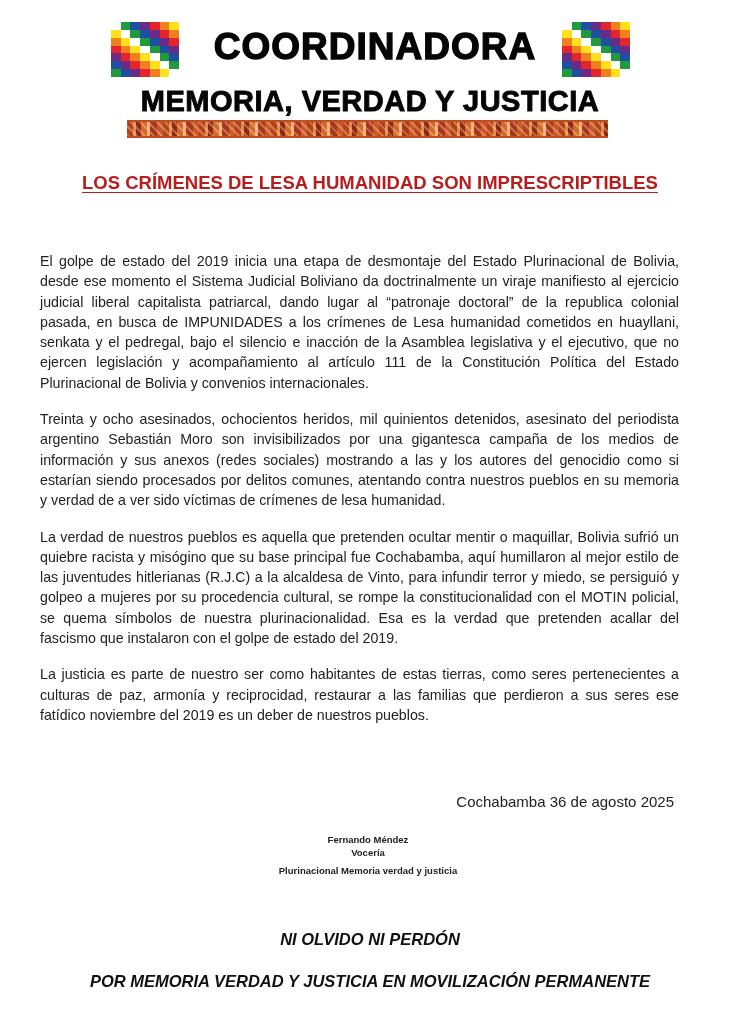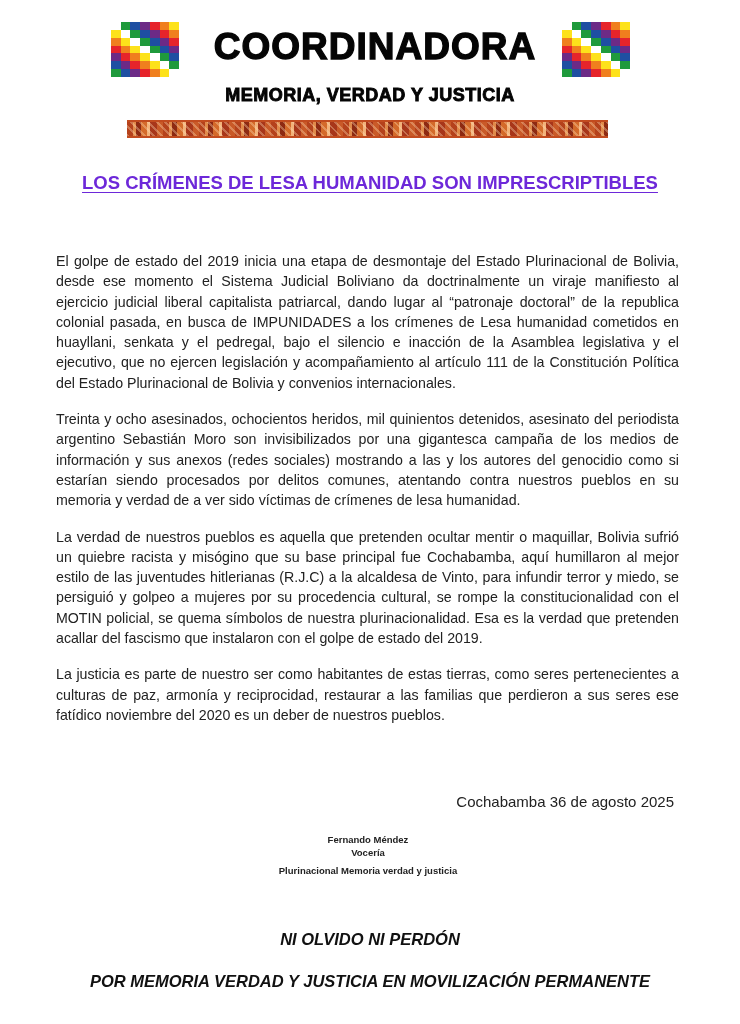--- a/index.html
+++ b/index.html
@@ -3,28 +3,28 @@
 <meta charset="utf-8">
 <style>
   html, body { margin: 0; padding: 0; background: #ffffff; }
   body { width: 740px; height: 1024px; position: relative; overflow: hidden; font-family: "Liberation Sans", sans-serif; color: #1a1a1a; }
   .header { position: absolute; left: 0; top: 0; width: 664px; height: 145px; }
   .flag { position: absolute; width: 68px; height: 55px; display: grid; grid-template-columns: repeat(7, 1fr); grid-template-rows: repeat(7, 1fr); }
   .flag div { width: 100%; height: 100%; }
   .flag-left { left: 111px; top: 22px; }
   .flag-right { left: 562px; top: 22px; }
   .brand-title { position: absolute; left: 190px; top: 26px; width: 370px; text-align: center; font-family: "Liberation Sans", sans-serif; font-weight: 900; font-size: 37px; letter-spacing: 1px; color: #050505; -webkit-text-stroke: 1.3px #050505; }
-  .brand-sub { position: absolute; left: 100px; top: 85px; width: 540px; text-align: center; font-weight: 900; font-size: 18px; letter-spacing: 0.5px; color: #050505; -webkit-text-stroke: 0.9px #050505; }
+  .brand-sub { position: absolute; left: 100px; top: 85px; width: 540px; text-align: center; font-weight: 900; font-size: 29px; letter-spacing: 0.5px; color: #050505; -webkit-text-stroke: 0.9px #050505; }
   .band { position: absolute; left: 127px; top: 120px; width: 481px; height: 14px; background:
       repeating-linear-gradient(90deg, #b5421c 0 6px, #e08a4a 6px 9px, #8e2a12 9px 14px, #d46a2a 14px 20px, #f2b27a 20px 23px, #a8361a 23px 30px, #c95a28 30px 36px);
     border-top: 2px solid #c24b1f; border-bottom: 2px solid #c24b1f; }
   .band::after { content: ""; position: absolute; inset: 0; background: repeating-linear-gradient(45deg, rgba(255,220,180,0.35) 0 2px, transparent 2px 6px); }
-  .doc-title { position: absolute; left: 40px; top: 172px; width: 660px; text-align: center; font-weight: bold; font-size: 18.5px; text-decoration: underline; text-underline-offset: 3px; color: #6d28d9; }
+  .doc-title { position: absolute; left: 40px; top: 172px; width: 660px; text-align: center; font-weight: bold; font-size: 18.5px; text-decoration: underline; text-underline-offset: 3px; color: #b91c1c; }
   .body { position: absolute; left: 40px; top: 251px; width: 639px; font-size: 14.2px; line-height: 20.3px; text-align: justify; color: #222; }
-  .body p { margin: 0 0 16px 16px; }
+  .body p { margin: 0 0 16px 0; }
   .place-date { position: absolute; left: 440px; top: 793px; width: 234px; text-align: right; font-size: 15px; color: #222; }
   .signature { position: absolute; left: 250px; top: 834px; width: 236px; text-align: center; font-size: 9.5px; font-weight: bold; color: #222; line-height: 12.5px; }
   .signature .org { margin-top: 6px; display: block; }
   .slogan1 { position: absolute; left: 40px; top: 930px; width: 660px; text-align: center; font-size: 16.5px; font-weight: bold; font-style: italic; color: #111; }
   .slogan2 { position: absolute; left: 40px; top: 972px; width: 660px; text-align: center; font-size: 16.5px; font-weight: bold; font-style: italic; color: #111; }
 </style>
 </head>
 <body>
 
 <div class="header">
@@ -134,21 +134,21 @@
   <div class="brand-sub">MEMORIA, VERDAD Y JUSTICIA</div>
   <div class="band"></div>
 </div>
 
 <div class="doc-title">LOS CRÍMENES DE LESA HUMANIDAD SON IMPRESCRIPTIBLES</div>
 
 <div class="body">
   <p>El golpe de estado del 2019 inicia una etapa de desmontaje del Estado Plurinacional de Bolivia, desde ese momento el Sistema Judicial Boliviano da doctrinalmente un viraje manifiesto al ejercicio judicial liberal capitalista patriarcal, dando lugar al “patronaje doctoral” de la republica colonial pasada, en busca de IMPUNIDADES a los crímenes de Lesa humanidad cometidos en huayllani, senkata y el pedregal, bajo el silencio e inacción de la Asamblea legislativa y el ejecutivo, que no ejercen legislación y acompañamiento al artículo 111  de la Constitución Política del Estado Plurinacional de Bolivia y convenios internacionales.</p>
   <p>Treinta y ocho asesinados, ochocientos heridos, mil quinientos detenidos, asesinato del periodista argentino Sebastián Moro son invisibilizados por una gigantesca campaña de los medios de información y sus anexos (redes sociales) mostrando a las y los autores del genocidio como si estarían siendo procesados por delitos comunes, atentando contra nuestros pueblos en su memoria y verdad de a ver sido víctimas de crímenes de lesa humanidad.</p>
   <p>La verdad de nuestros pueblos es aquella que pretenden ocultar mentir o maquillar, Bolivia sufrió un quiebre racista y misógino que su base principal fue Cochabamba, aquí humillaron al mejor estilo de las juventudes hitlerianas (R.J.C) a la alcaldesa de Vinto, para infundir terror y miedo, se persiguió y golpeo a mujeres por su procedencia cultural, se rompe la constitucionalidad con el MOTIN policial, se quema símbolos de nuestra plurinacionalidad. Esa es la verdad que pretenden acallar del fascismo que instalaron con el golpe de estado del 2019.</p>
-  <p>La justicia es parte de nuestro ser como habitantes de estas tierras, como seres pertenecientes a culturas de paz, armonía y reciprocidad, restaurar a las familias que perdieron a sus seres ese fatídico noviembre del 2020 es un deber de nuestros pueblos.</p>
+  <p>La justicia es parte de nuestro ser como habitantes de estas tierras, como seres pertenecientes a culturas de paz, armonía y reciprocidad, restaurar a las familias que perdieron a sus seres ese fatídico noviembre del 2019 es un deber de nuestros pueblos.</p>
 </div>
 
 <div class="place-date">Cochabamba 36 de agosto 2025</div>
 
 <div class="signature">
   <span style="display:block">Fernando Méndez</span>
   <span style="display:block">Vocería</span>
   <span class="org">Plurinacional Memoria verdad y justicia</span>
 </div>
 

